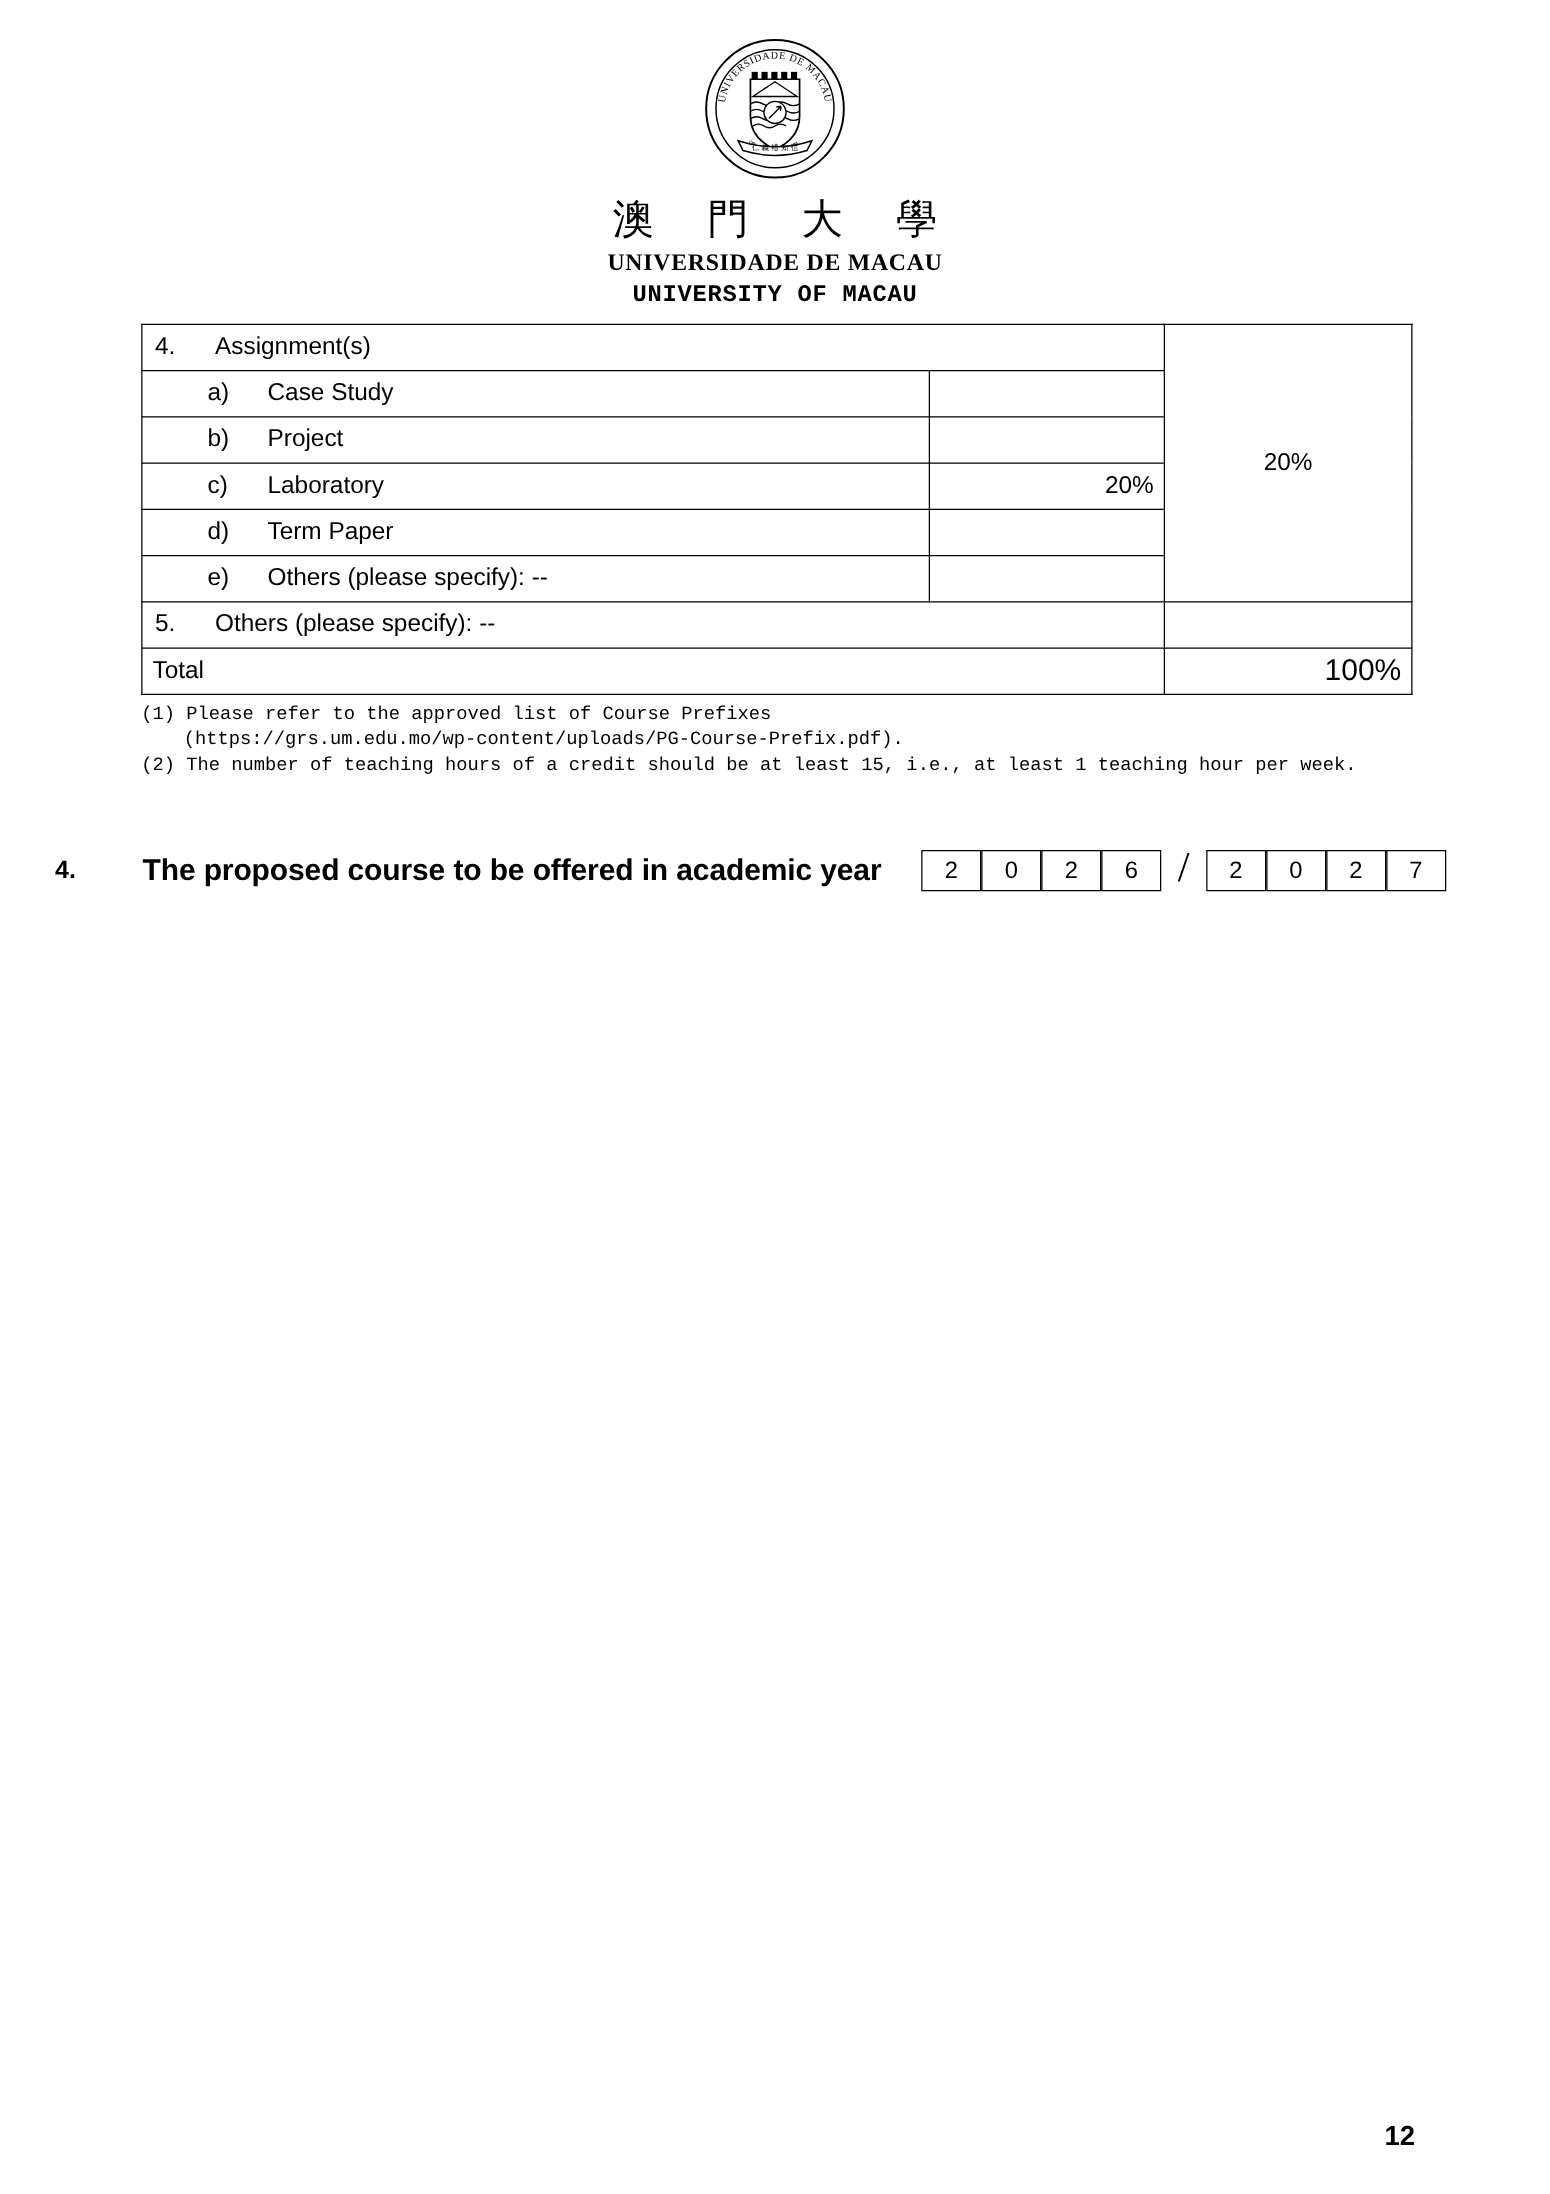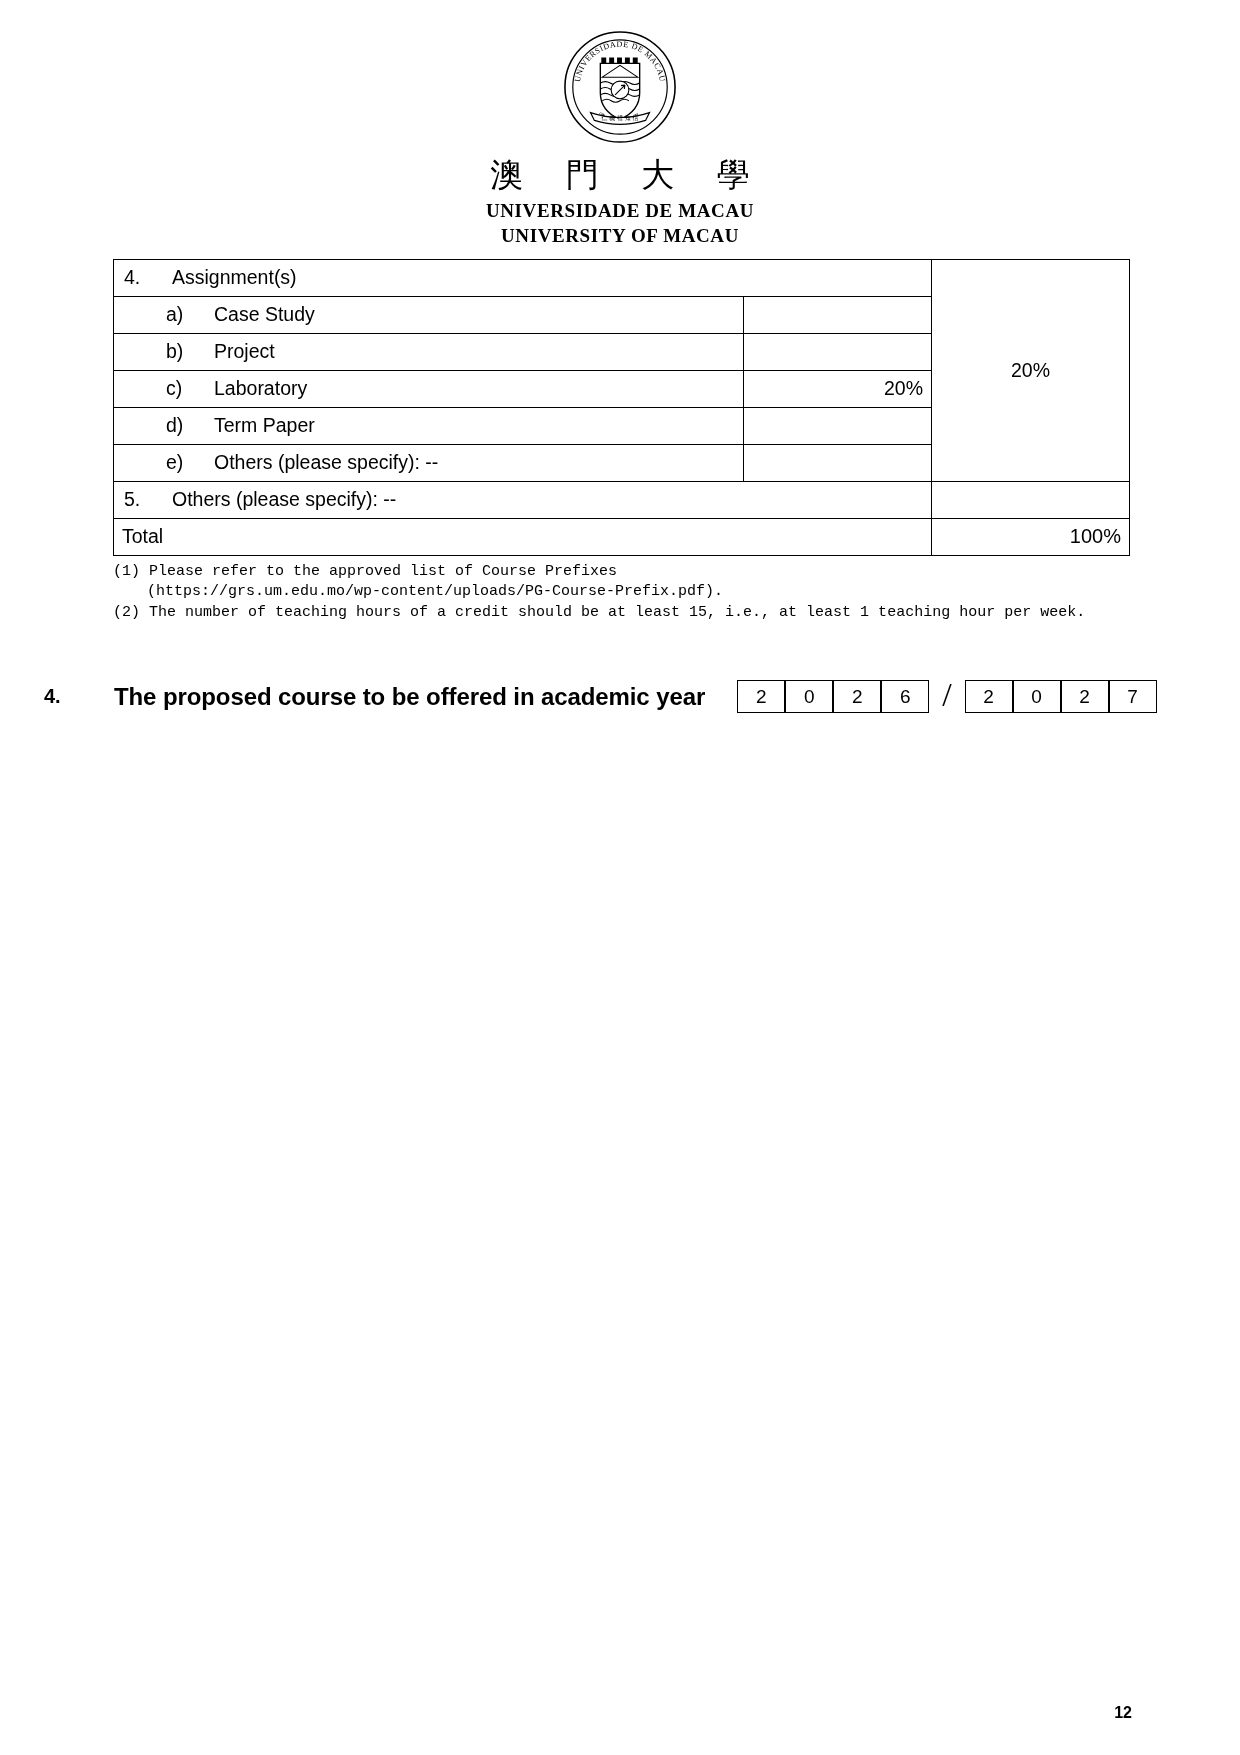--- a/index.html
+++ b/index.html
@@ -49,21 +49,21 @@
   }
   .pt-title {
     margin-top: 7px;
     font-family: "Liberation Serif", serif;
     font-weight: bold;
     font-size: 19px;
     letter-spacing: 0.6px;
   }
   .en-title {
     margin-top: 3px;
-    font-family: Liberation Serif, serif;
+    font-family: Liberation Mono, monospace;
     font-weight: bold;
     font-size: 19px;
     letter-spacing: 0.6px;
   }
 
   
   .table-wrap {
     margin: 12px 0 0 0;
     padding: 0 110px 0 113px;
     border-radius: 27px;
@@ -92,21 +92,21 @@
   .sub-letter {
     padding-left: 52px !important;
   }
   .indent-label {
     display: inline-block;
     min-width: 48px;
   }
   .right { text-align: right; }
   .center-mid { text-align: center; vertical-align: middle; }
   .total-cell { text-align: left; padding-right: 10px !important; }
-  .pct-small { font-size: 20px; }
+  .pct-small { font-size: 24px; }
 
   
   .notes {
     padding: 6px 110px 0 113px;
     font-size: 15px;
     line-height: 1.38;
     font-family: Liberation Mono, monospace;
   }
   .note-line { white-space: nowrap; }
   .note-indent { padding-left: 34px; }
@@ -158,21 +158,21 @@
     margin: 0 13px;
     transform: translateY(-2px);
     font-family: "Liberation Serif", serif;
   }
 
   
   .page-number {
     position: absolute;
     right: 108px;
     bottom: 33px;
-    font-size: 16px;
+    font-size: 22px;
     font-weight: bold;
   }
 </style>
 </head>
 <body>
 
 <div class="page">
 
   <div class="header">
     <svg class="crest" viewBox="0 0 120 120" aria-hidden="true">

